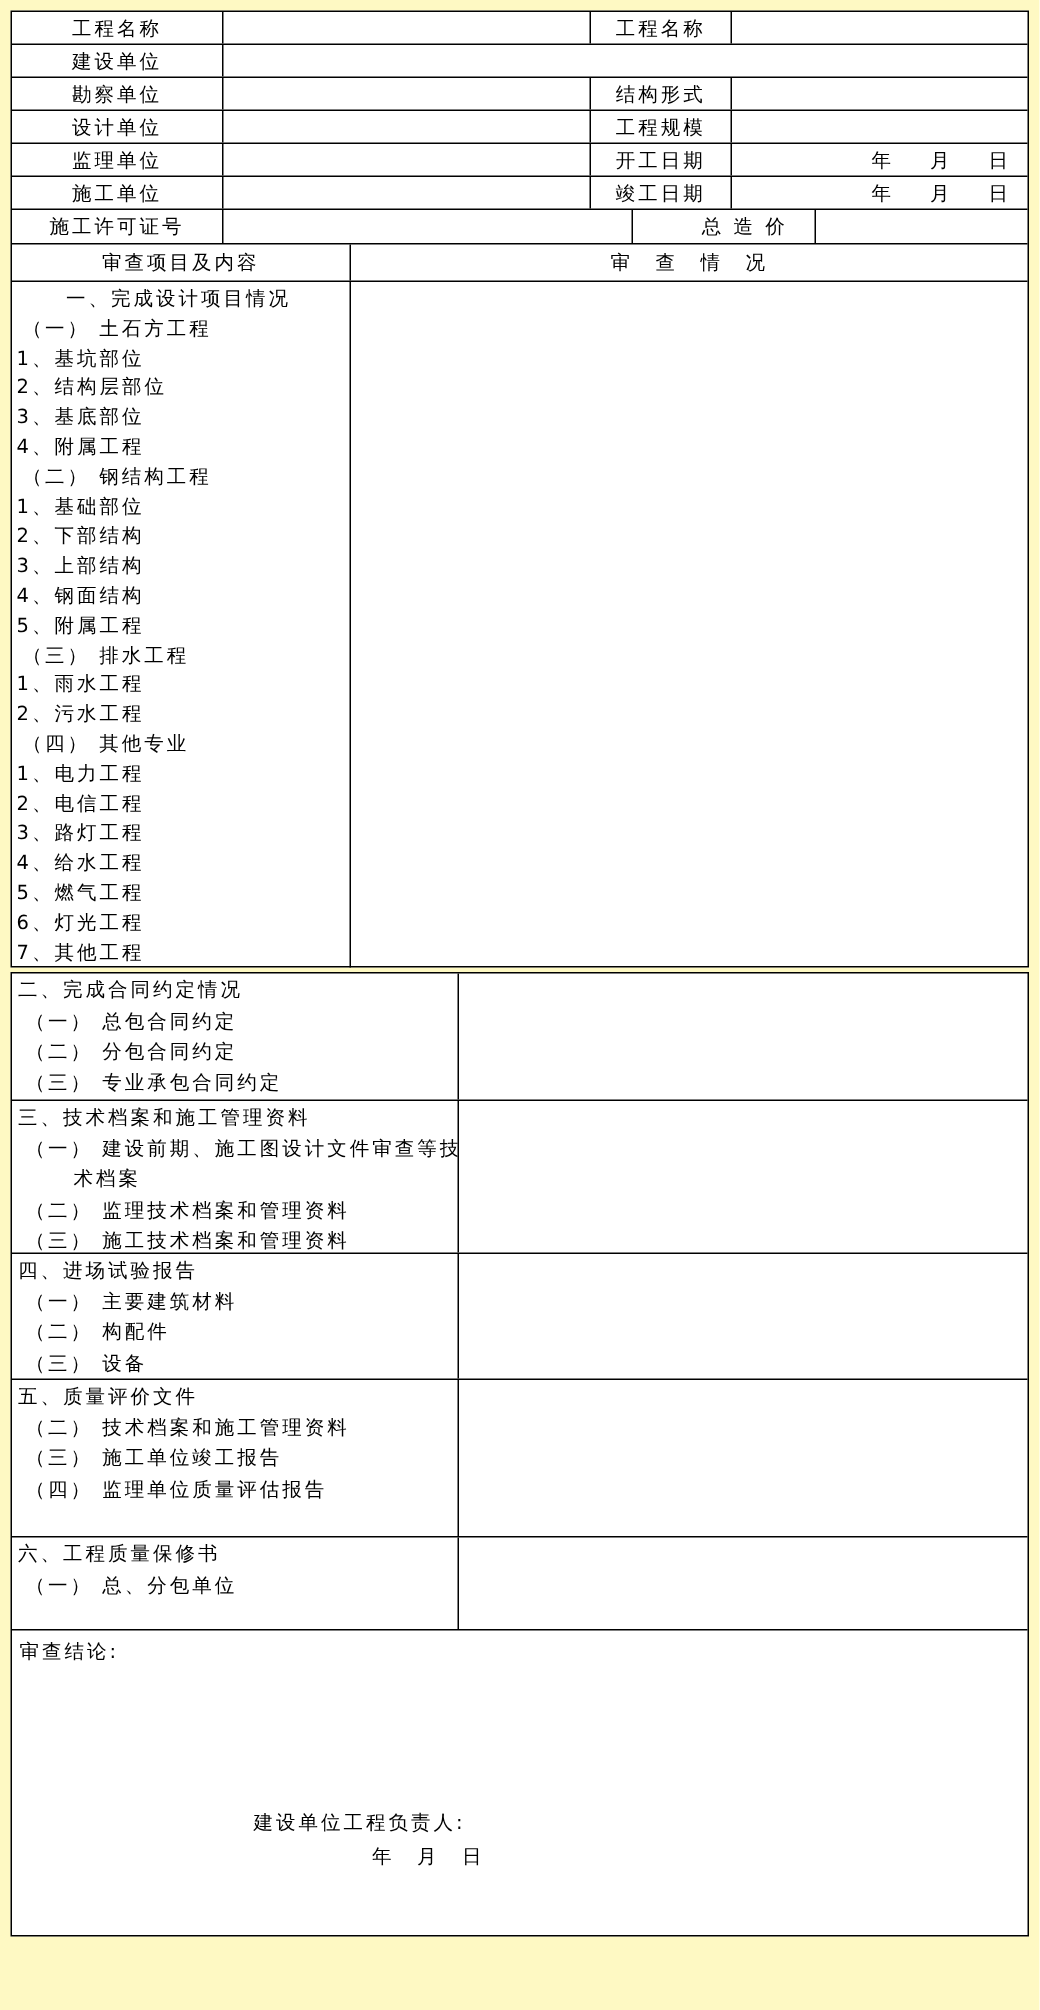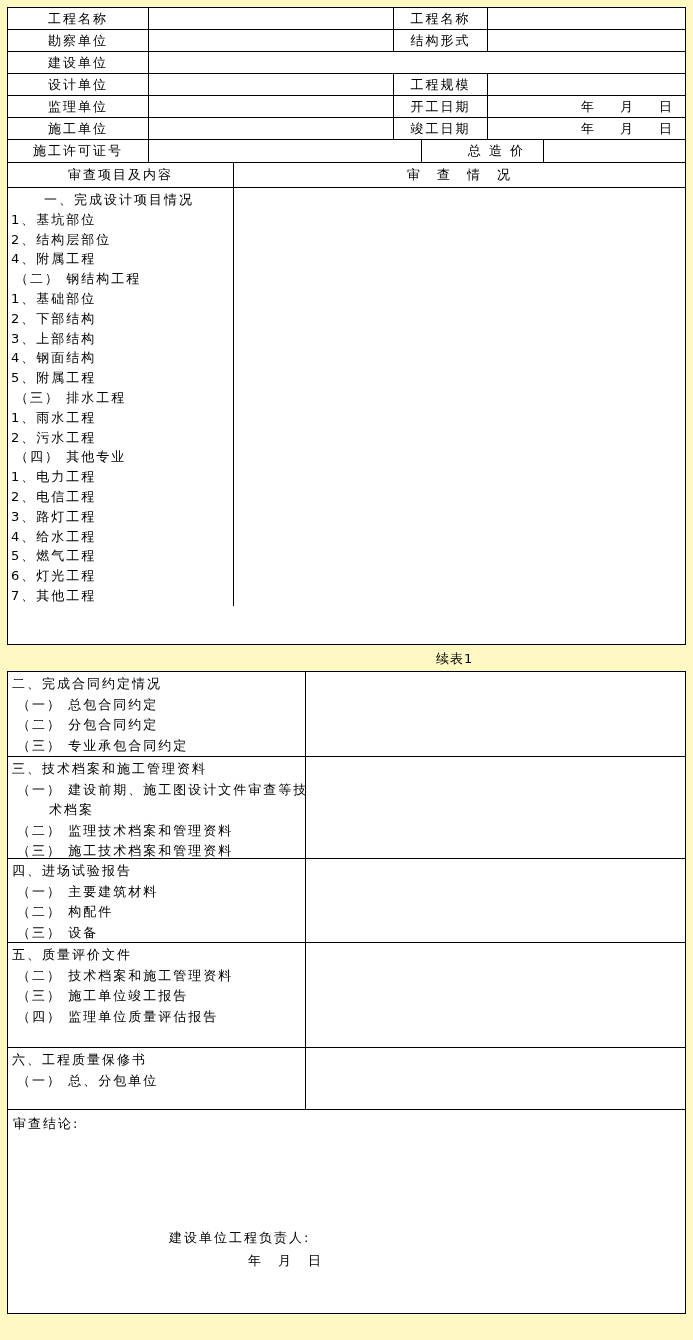--- a/index.html
+++ b/index.html
@@ -1,20 +1,20 @@
 <!DOCTYPE html>
 <html><head>
 <meta charset="utf-8">
 <style>
   html,body{margin:0;padding:0;background:#fff;}
   .page{position:relative;width:693px;height:1340px;background:#fef9c3;color:#000;
         font-family:"DejaVu Sans",sans-serif;font-size:13px;}
   .tbl{position:absolute;left:7px;width:679px;border:1px solid #000;box-sizing:border-box;background:#fff;}
   .tbl1{top:7px;height:638px;display:flex;flex-direction:column;}
-  .tbl2{top:671px;height:643px;display:flex;flex-direction:column;}
+  .tbl2{top:648px;height:643px;display:flex;flex-direction:column;}
   .row{display:flex;box-sizing:border-box;border-bottom:1px solid #000;flex:0 0 auto;}
   .row.last{border-bottom:none;flex-direction:column;}
   .cell{box-sizing:border-box;border-right:1px solid #000;overflow:hidden;}
   .cell.end{border-right:none;}
   .h22{height:22px;} .h23{height:23px;gap:28px;} .h25{height:25px;}
   .w141{width:141px;} .w245{width:245px;} .w94{width:94px;} .w226{width:226px;} .w298{width:298px;}
   .fx{flex:1 1 auto;}
   .grow{flex:1 1 auto;}
   .lbl{display:flex;align-items:center;justify-content:center;letter-spacing:2px;white-space:pre;}
   .date{display:flex;align-items:center;justify-content:flex-end;padding-right:13px;white-space:pre;}
@@ -43,28 +43,28 @@
   <div class="tbl tbl1">
 
     <div class="row h22">
       <div class="cell lbl w141">工程名称</div>
       <div class="cell w245"></div>
       <div class="cell lbl w94">工程名称</div>
       <div class="cell fx end"></div>
     </div>
 
     <div class="row h22">
-      <div class="cell lbl w141">勘察单位</div>
-      <div class="cell w245"></div>
-      <div class="cell lbl w94">结构形式</div>
+      <div class="cell lbl w141">建设单位</div>
       <div class="cell fx end"></div>
     </div>
 
     <div class="row h22">
-      <div class="cell lbl w141">建设单位</div>
+      <div class="cell lbl w141">勘察单位</div>
+      <div class="cell w245"></div>
+      <div class="cell lbl w94">结构形式</div>
       <div class="cell fx end"></div>
     </div>
 
     <div class="row h22">
       <div class="cell lbl w141">设计单位</div>
       <div class="cell w245"></div>
       <div class="cell lbl w94">工程规模</div>
       <div class="cell fx end"></div>
     </div>
 
@@ -90,22 +90,24 @@
     </div>
 
     <div class="row h25">
       <div class="cell lbl w226">审查项目及内容</div>
       <div class="cell lbl fx end">审　查　情　况</div>
     </div>
 
     <div class="row grow last">
       <div class="cell w226 items">
         <div class="i-t">一、完成设计项目情况</div>
+        <div class="i-p">（一） 土石方工程</div>
         <div class="i-n">1、基坑部位</div>
         <div class="i-n">2、结构层部位</div>
+        <div class="i-n">3、基底部位</div>
         <div class="i-n">4、附属工程</div>
         <div class="i-p">（二） 钢结构工程</div>
         <div class="i-n">1、基础部位</div>
         <div class="i-n">2、下部结构</div>
         <div class="i-n">3、上部结构</div>
         <div class="i-n">4、钢面结构</div>
         <div class="i-n">5、附属工程</div>
         <div class="i-p">（三） 排水工程</div>
         <div class="i-n">1、雨水工程</div>
         <div class="i-n">2、污水工程</div>

